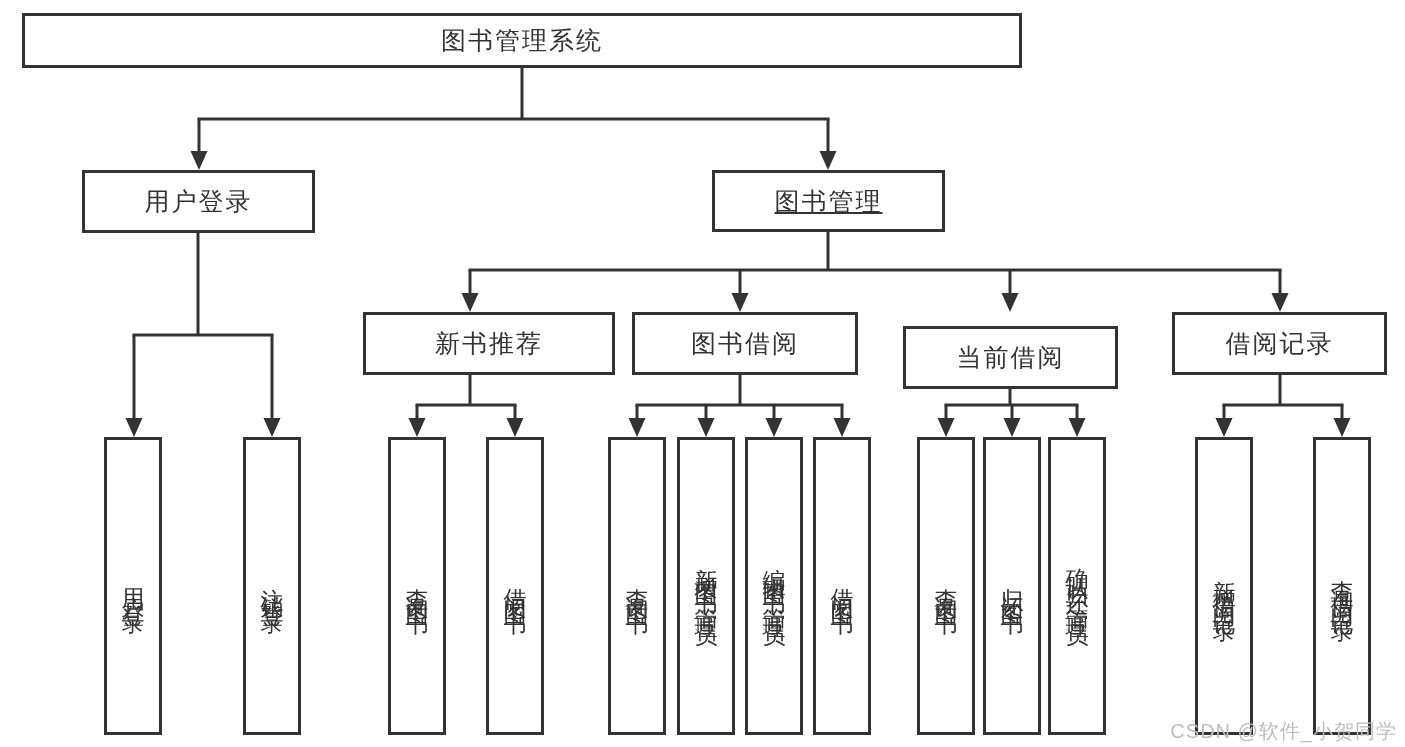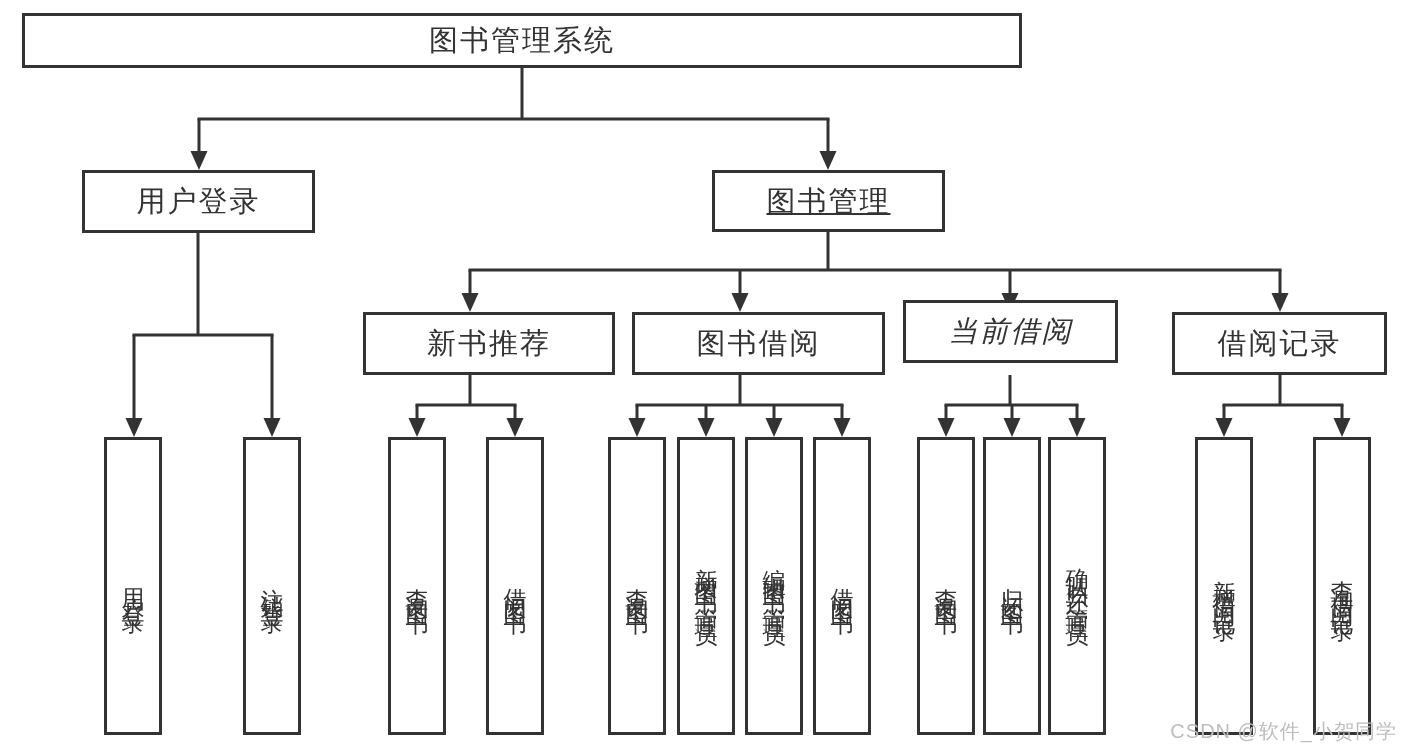--- a/index.html
+++ b/index.html
@@ -26,21 +26,21 @@
     position: absolute;
     box-sizing: border-box;
     border: 3px solid #333333;
     background: #ffffff;
     display: flex;
     align-items: center;
     justify-content: center;
     text-align: center;
   }
   .node.h-label {
-    font-size: 29px;
+    font-size: 25px;
     letter-spacing: 2px;
     line-height: 1;
   }
   .node.leaf {
     width: 58px;
     top: 437px;
     height: 298px;
   }
   .leaf .vtext {
     writing-mode: vertical-rl;
@@ -132,22 +132,22 @@
       <polygon points="1333.5,418 1350.5,418 1342,437"></polygon>
     </g>
   </svg>
 
   <div class="node h-label" style="left:22px; top:13px; width:1000px; height:55px;">图书管理系统</div>
 
   <div class="node h-label" style="left:82px; top:170px; width:233px; height:63px;">用户登录</div>
   <div class="node h-label" style="left:712px; top:170px; width:233px; height:62px;text-decoration:underline;">图书管理</div>
 
   <div class="node h-label" style="left:363px; top:312px; width:252px; height:63px;">新书推荐</div>
-  <div class="node h-label" style="left:632px; top:312px; width:253px; height:63px;">图书借阅</div>
-  <div class="node h-label" style="left:903px; top:300px; width:215px; height:63px;font-style:italic;">当前借阅</div>
+  <div class="node h-label" style="left:632px; top:312px; width:226px; height:63px;">图书借阅</div>
+  <div class="node h-label" style="left:903px; top:326px; width:215px; height:63px;">当前借阅</div>
   <div class="node h-label" style="left:1172px; top:312px; width:215px; height:63px;">借阅记录</div>
 
   <div class="node leaf" style="left:104px;">
     <span class="vtext">用户登录</span>
   </div>
   <div class="node leaf" style="left:243px;">
     <span class="vtext">注销登录</span>
   </div>
 
   <div class="node leaf" style="left:388px;">

